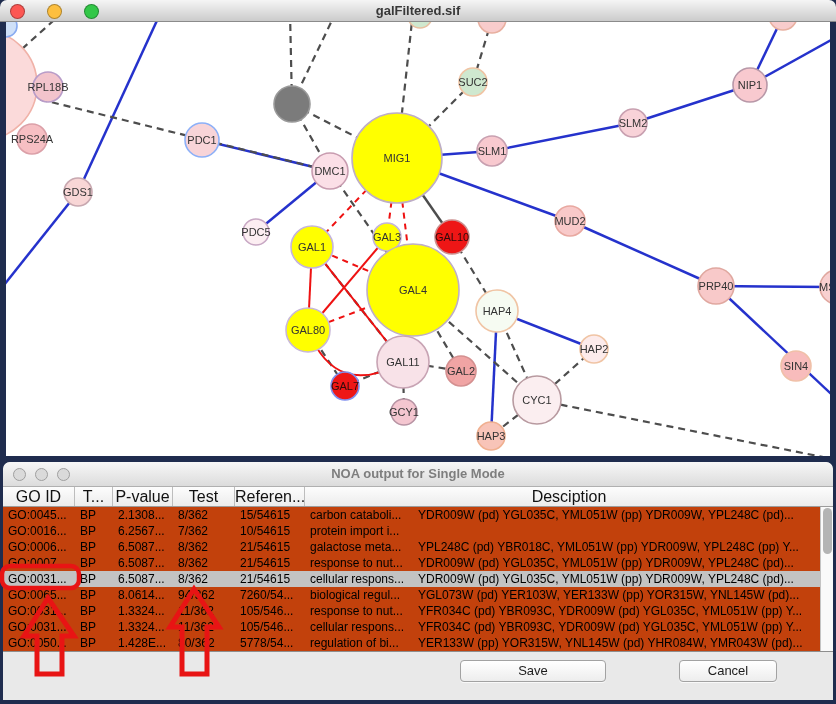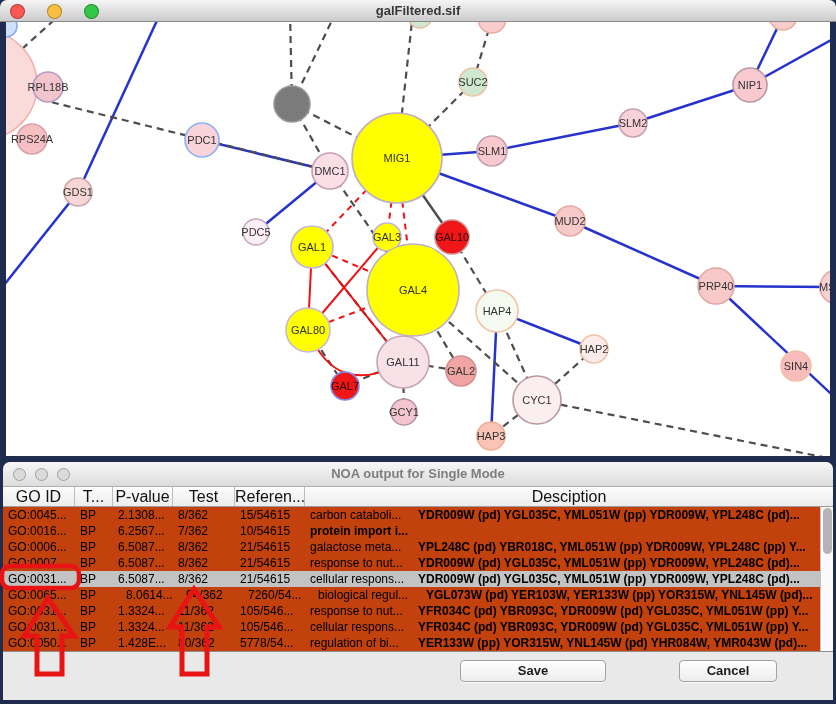--- a/index.html
+++ b/index.html
@@ -28,27 +28,27 @@
   .nlight{width:13px;height:13px;border-radius:50%;border:1px solid #9e9e9e;box-sizing:border-box;display:inline-block;}
   .noa-header{position:absolute;left:0;top:25px;width:830px;height:20px;display:flex;box-sizing:border-box;
     background:linear-gradient(#fdfdfd,#ececec);border-bottom:1px solid #9c9c9c;}
   .hcell{box-sizing:border-box;font-size:16px;color:#111;text-align:center;line-height:19px;
     border-right:1px solid #bdbdbd;overflow:hidden;white-space:nowrap;flex:0 0 auto;}
   .hcell:last-child{border-right:none;flex:1 1 auto;}
   .noa-body{position:absolute;left:0;top:45px;width:830px;height:144px;background:#c2410c;border-bottom:1px solid #8e8e8e;box-sizing:content-box;}
   .trow{display:flex;height:16px;line-height:16px;font-size:12px;color:#000;white-space:nowrap;}
   .trow.sel{background:#c3c3c3;}
   .tcell{box-sizing:border-box;padding-left:5px;overflow:hidden;white-space:nowrap;flex:0 0 auto;}
-  .tcell:last-child{flex:1 1 auto;font-weight:bold;}
+  .tcell:last-child{flex:1 1 auto;}
   .scrollbar{position:absolute;right:0;top:0;width:13px;height:144px;background:#fafafa;border-left:1px solid #c4c4c4;box-sizing:border-box;}
   .thumb{position:absolute;left:2px;top:1px;width:9px;height:46px;border-radius:5px;background:#b4b4b4;}
   .noa-footer{position:absolute;left:0;top:190px;width:830px;height:48px;background:#e9e9e9;}
   .btn{position:absolute;top:8px;height:22px;box-sizing:border-box;border:1px solid #a2a2a2;border-radius:4px;
     background:linear-gradient(#ffffff,#ededed);font-size:13px;color:#1c1c1c;text-align:center;line-height:20px;
-    font-family:"Liberation Sans",sans-serif;box-shadow:0 1px 0 rgba(255,255,255,.7);font-weight:bold;}
+    font-family:"Liberation Sans",sans-serif;box-shadow:0 1px 0 rgba(255,255,255,.7);}
   .btn-save{left:457px;width:146px;}
   .btn-cancel{left:676px;width:98px;}
   
   #annot{position:absolute;left:0;top:0;pointer-events:none;z-index:50;}
   svg text{font-family:"Liberation Sans",sans-serif;}
 </style>
 </head>
 <body>
 
 <div class="main-window">
@@ -235,21 +235,21 @@
         <div class="tcell" style="width: 38px;">BP</div>
         <div class="tcell" style="width: 60px;">6.5087...</div>
         <div class="tcell" style="width: 62px;">8/362</div>
         <div class="tcell" style="width: 70px;">21/54615</div>
         <div class="tcell" style="width: 108px;">cellular respons...</div>
         <div class="tcell" style="width: 420px;">YDR009W (pd) YGL035C, YML051W (pp) YDR009W, YPL248C (pd)...</div>
       </div>
       <div class="trow">
         <div class="tcell" style="width: 72px;">GO:0065...</div>
         <div class="tcell" style="width: 38px;">BP</div>
-        <div class="tcell" style="width: 60px; margin-left: 8px;">8.0614...</div>
+        <div class="tcell" style="width: 60px;">8.0614...</div>
         <div class="tcell" style="width: 62px;">94/362</div>
         <div class="tcell" style="width: 70px;">7260/54...</div>
         <div class="tcell" style="width: 108px;">biological regul...</div>
         <div class="tcell" style="width: 420px;">YGL073W (pd) YER103W, YER133W (pp) YOR315W, YNL145W (pd)...</div>
       </div>
       <div class="trow">
         <div class="tcell" style="width: 72px;">GO:0031...</div>
         <div class="tcell" style="width: 38px;">BP</div>
         <div class="tcell" style="width: 60px;">1.3324...</div>
         <div class="tcell" style="width: 62px;">11/362</div>

